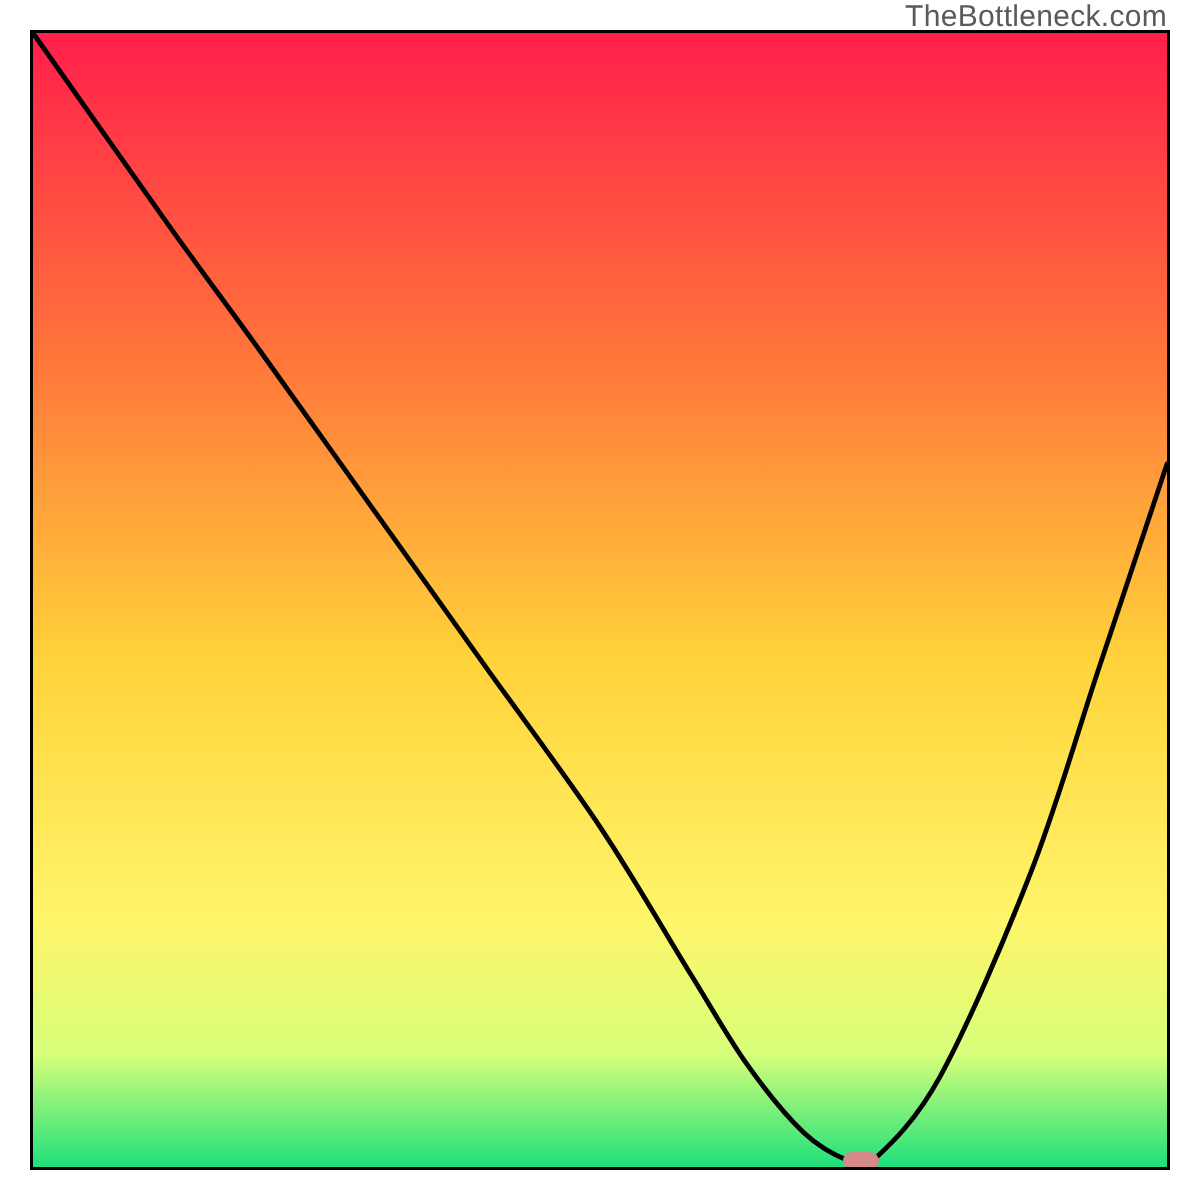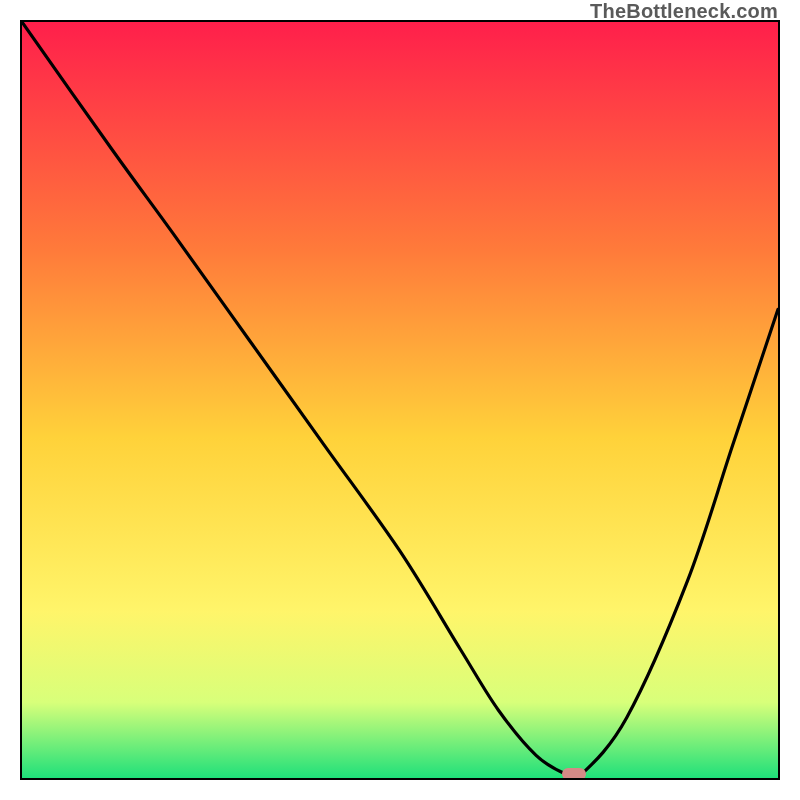--- a/index.html
+++ b/index.html
@@ -25,21 +25,21 @@
     left: 0;
     top: 0;
     width: 100%;
     height: 100%;
   }
   .attribution {
     position: absolute;
     top: 0px;
     right: 22px;
     font-size: 20px;
-    font-weight: bold;
+    font-weight: normal;
     color: #5a5a5a;
     letter-spacing: 0.2px;
   }
   svg.curve {
     position: absolute;
     left: 0;
     top: 0;
     width: 100%;
     height: 100%;
   }

